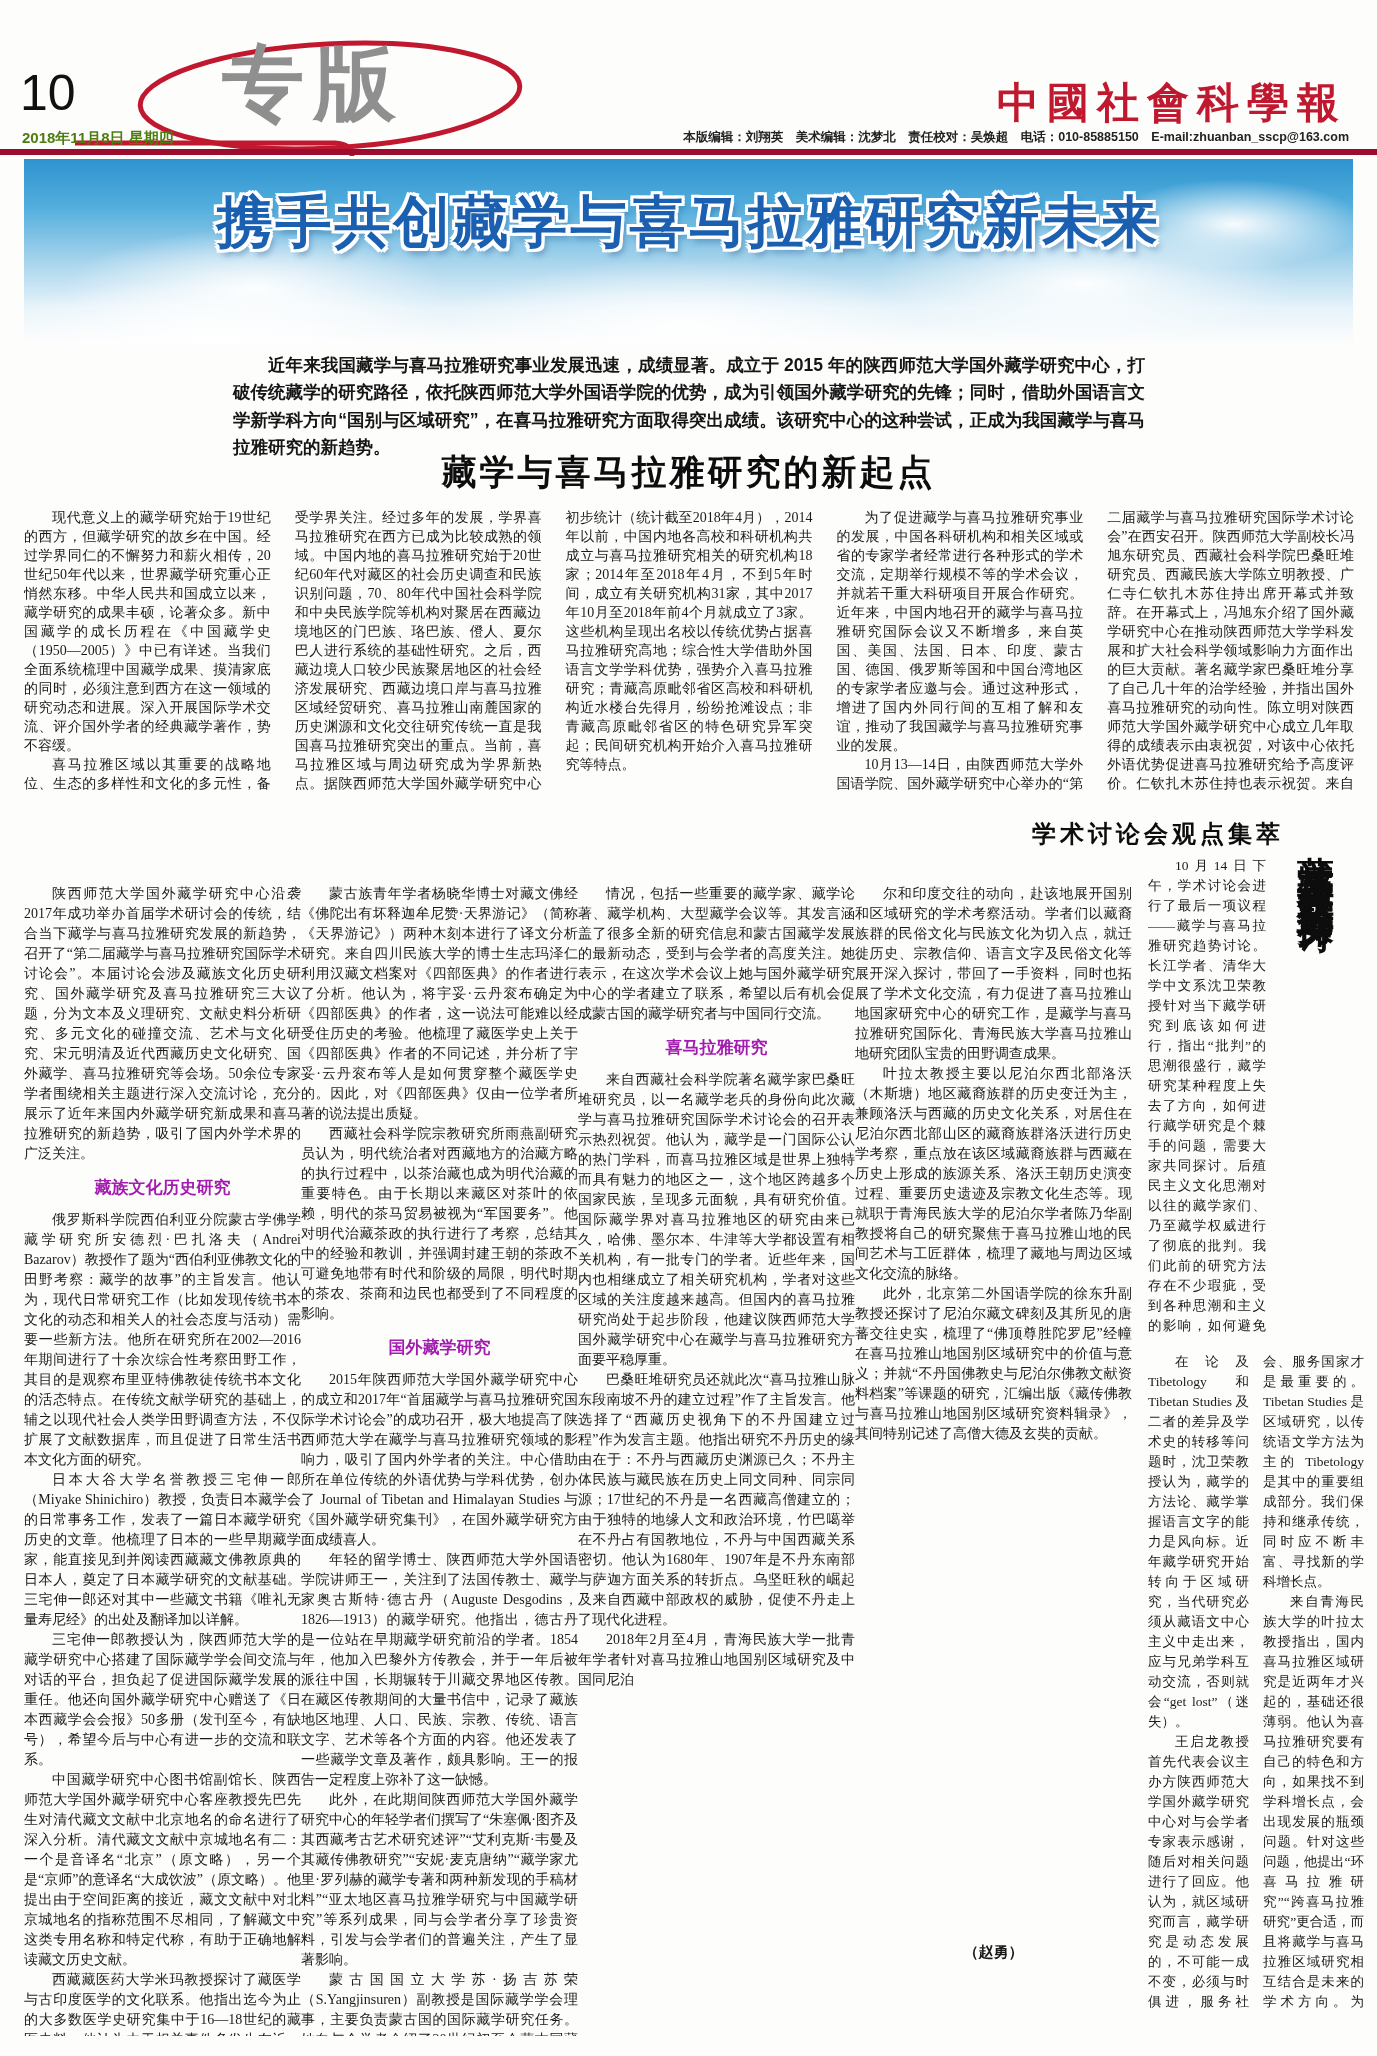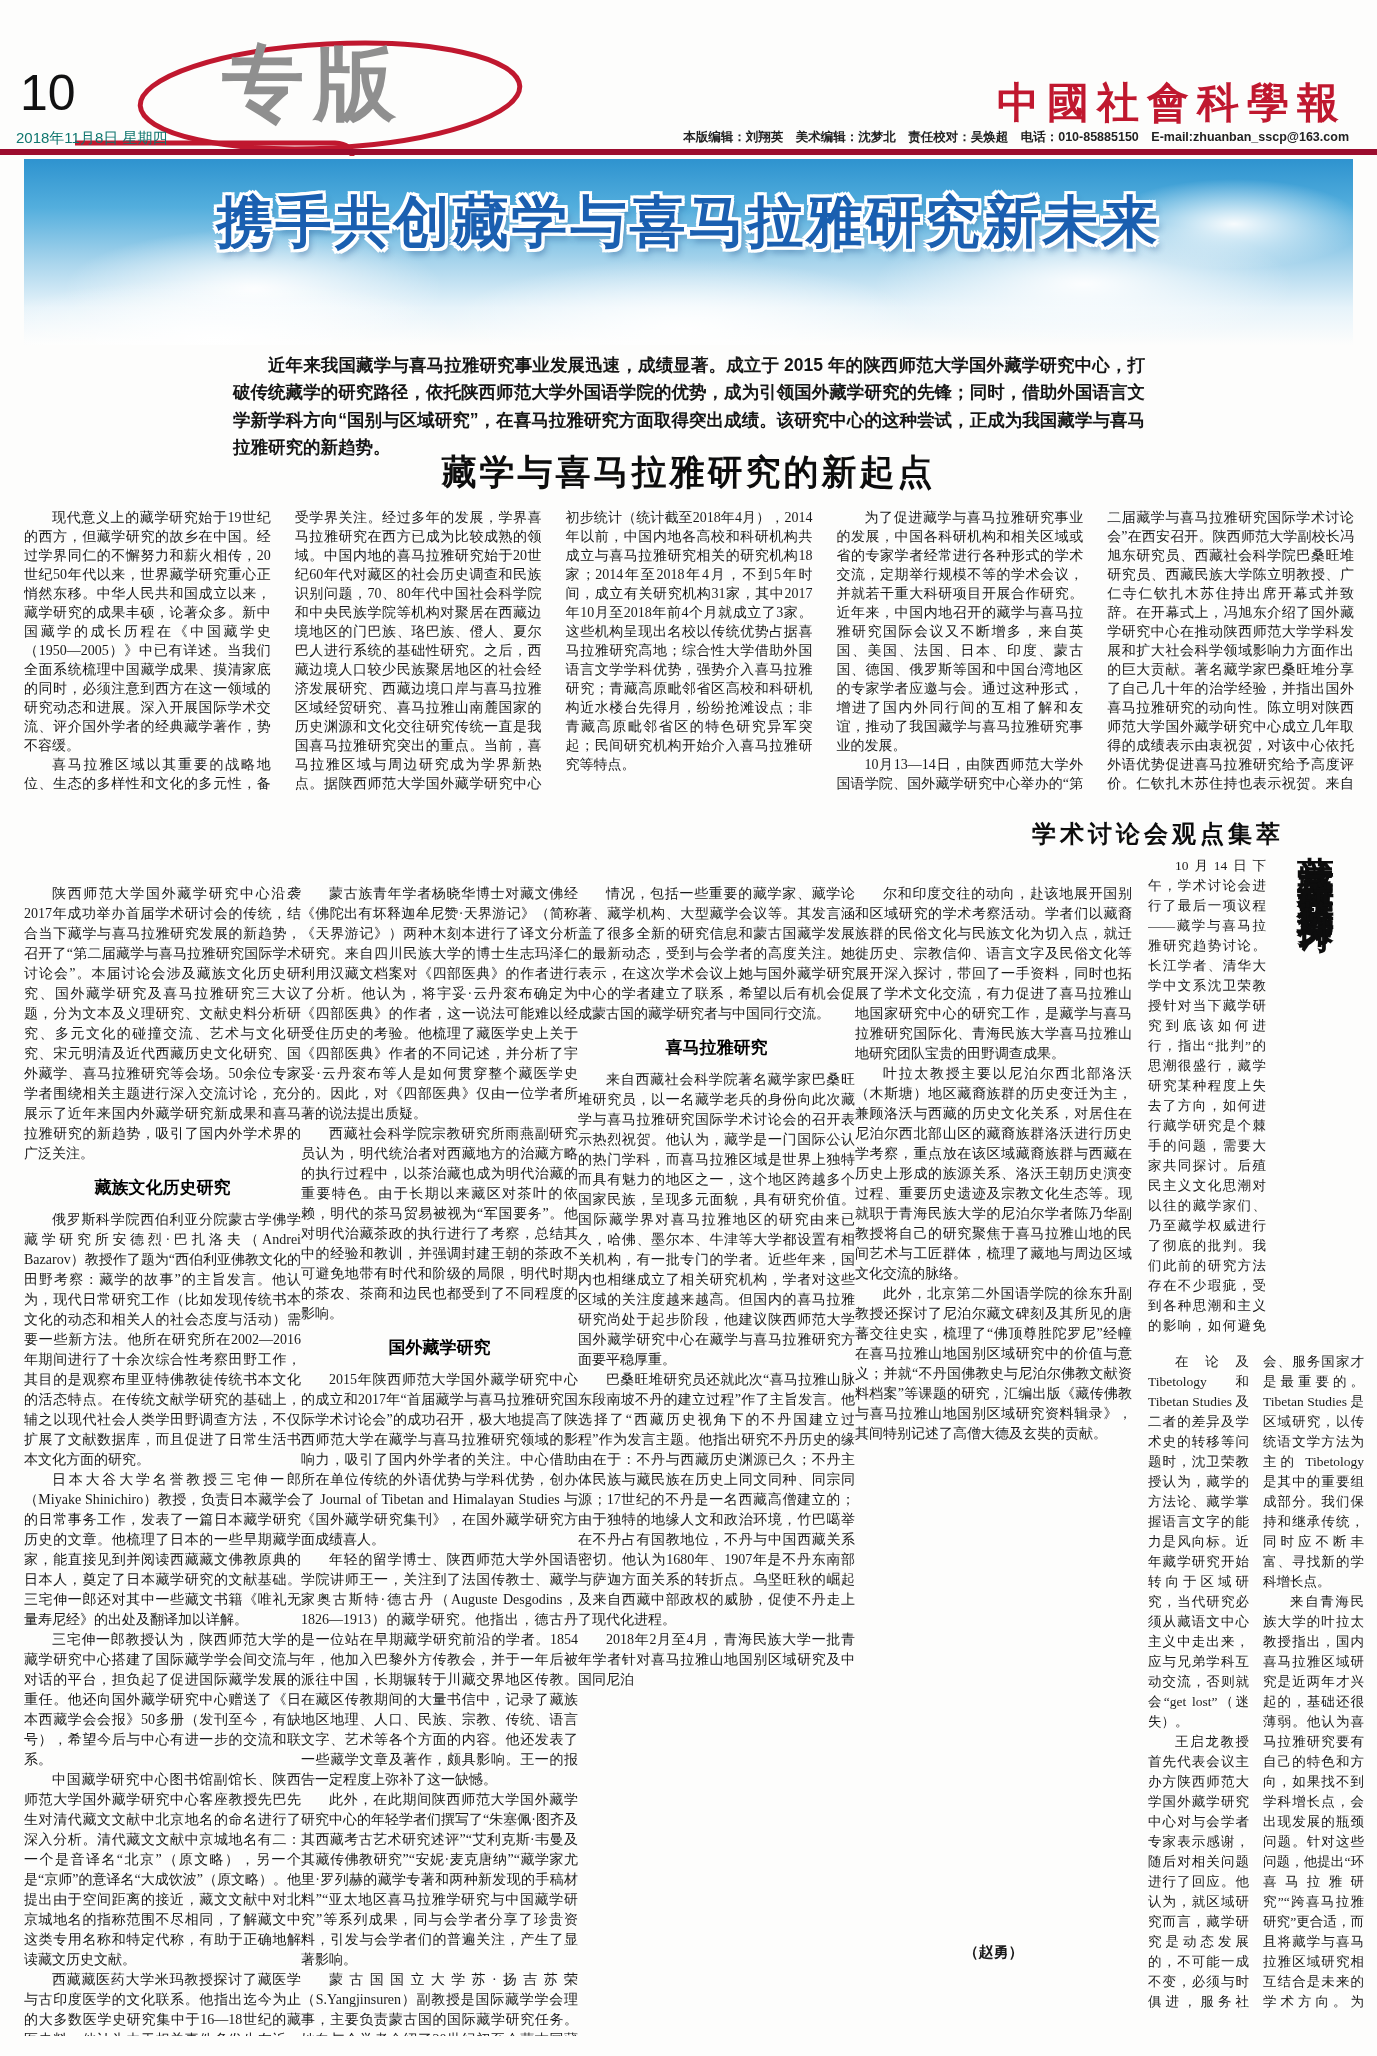--- a/index.html
+++ b/index.html
@@ -4,22 +4,22 @@
 <style>
   html,body{margin:0;padding:0;background:#e9e9e9;}
   .page{position:relative;width:1377px;height:2056px;margin:0 auto;background:#fdfdfc;overflow:hidden;
         font-family:"Liberation Serif","DejaVu Serif",serif;color:#1a1a1a;}
   
   .page-num{position:absolute;left:20px;top:62px;font-family:"Liberation Sans","DejaVu Sans",sans-serif;
             font-size:50px;font-weight:400;color:#111;line-height:1;margin-top:6px;}
   .edition{position:absolute;left:222px;top:44px;font-size:82px;font-weight:700;color:#8f8f8f;
            letter-spacing:10px;line-height:1;font-family:"Liberation Serif","DejaVu Serif",serif;}
   .head-decor{position:absolute;left:0;top:30px;}
-  .date-line{position:absolute;left:16px;top:129px;font-family:"Liberation Sans","DejaVu Sans",sans-serif;
-             font-size:15px;font-weight:400;color:#0f766e;}
+  .date-line{position:absolute;left:22px;top:129px;font-family:"Liberation Sans","DejaVu Sans",sans-serif;
+             font-size:15px;font-weight:700;color:#4d7c0f;}
   .masthead{position:absolute;right:30px;top:82px;font-size:42px;font-weight:700;color:#c0182f;
             letter-spacing:8px;line-height:1;font-family:"Liberation Serif","DejaVu Serif",serif;}
   .staff-line{position:absolute;right:28px;top:129px;font-family:"Liberation Sans","DejaVu Sans",sans-serif;
               font-size:12.5px;font-weight:700;color:#222;}
   .head-rule{position:absolute;left:0;top:149px;width:1377px;height:6px;background:#9c0c2e;}
   
   .banner{position:absolute;left:24px;top:159px;width:1329px;height:186px;overflow:hidden;
           background:linear-gradient(180deg,#2e93cf 0%,#53aedd 26%,#a7d4ec 55%,#e6f3fa 80%,#fdfdfc 100%);}
   .cloud{position:absolute;border-radius:50%;background:radial-gradient(closest-side,rgba(255,255,255,.95),rgba(255,255,255,0));}
   .banner-title{position:absolute;left:0;right:0;top:26px;text-align:center;
@@ -35,21 +35,21 @@
   .a1-body{position:absolute;left:24px;top:508px;width:1330px;height:298px;overflow:hidden;
            column-count:5;column-gap:24px;font-size:14px;line-height:19px;text-align:justify;}
   .a1-body p{margin:0;text-indent:2em;}
   
   .a2-title{position:absolute;left:24px;top:818px;width:1260px;text-align:right;
             font-family:"Liberation Sans","DejaVu Sans",sans-serif;font-size:24px;font-weight:900;letter-spacing:4px;color:#0d0d0d;}
   .a2-body{position:absolute;left:24px;top:884px;width:1108px;height:1152px;display:flex;}
   .a2-col{flex:1 1 0;position:relative;overflow:hidden;font-size:14px;line-height:20px;text-align:justify;}
   .a2-col p{margin:0;text-indent:2em;}
   .subhead{text-align:center;font-family:"Liberation Sans","DejaVu Sans",sans-serif;
-           font-size:17px;font-weight:800;margin:14px 0 12px;text-indent:0;color:#000000;}
+           font-size:17px;font-weight:800;margin:14px 0 12px;text-indent:0;color:#a21caf;}
   .byline{position:absolute;bottom:74px;left:0;right:0;text-align:center;font-weight:700;font-size:15px;}
   
   .rail{position:absolute;left:1148px;top:826px;width:216px;height:1196px;}
   .rail-top{display:flex;height:512px;}
   .rail-top-text{width:118px;padding-top:30px;overflow:hidden;font-size:13.5px;line-height:20px;text-align:justify;}
   .rail-top-text p{margin:0;text-indent:2em;}
   .rail-title{width:98px;writing-mode:vertical-rl;text-orientation:upright;margin-left:0;
               font-family:"Liberation Sans","DejaVu Sans",sans-serif;font-size:37px;font-weight:900;
               letter-spacing:5px;color:#0d0d0d;line-height:98px;text-align:start;}
   .rail-bottom{margin-top:14px;height:662px;overflow:hidden;column-count:2;column-gap:14px;

